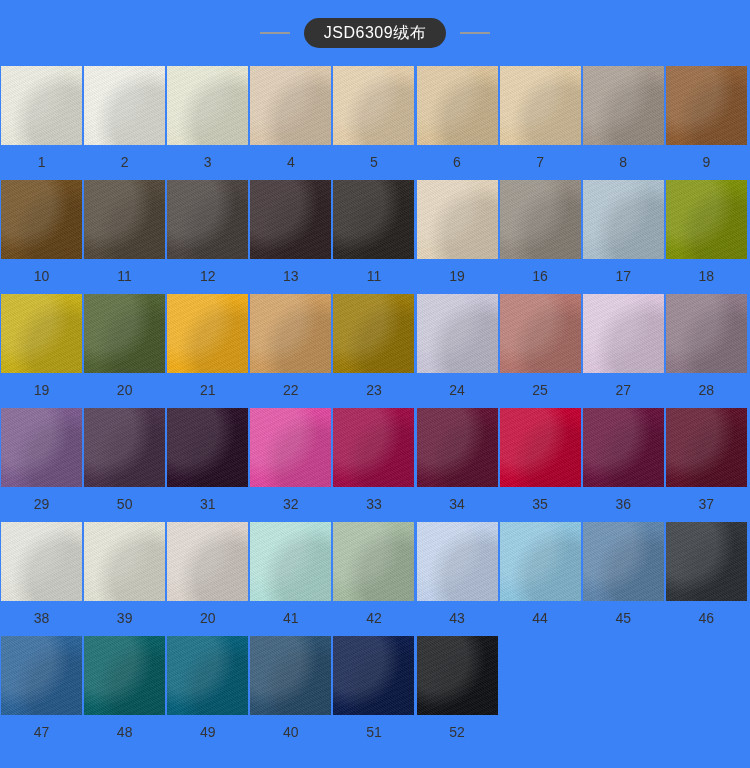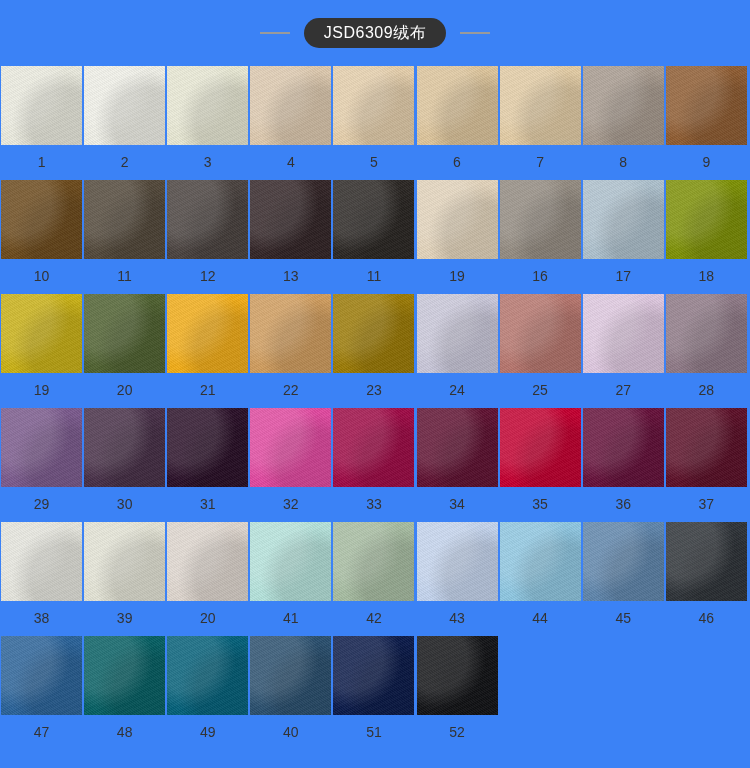--- a/index.html
+++ b/index.html
@@ -206,21 +206,21 @@
       <div class="cell">
         <div class="swatch" style="background: rgb(142, 121, 134);"></div>
         <div class="label">28</div>
       </div>
       <div class="cell">
         <div class="swatch" style="background: rgb(122, 90, 140);"></div>
         <div class="label">29</div>
       </div>
       <div class="cell">
         <div class="swatch" style="background: rgb(71, 47, 71);"></div>
-        <div class="label">30</div>
+        <div class="label">50</div>
       </div>
       <div class="cell">
         <div class="swatch" style="background: rgb(42, 16, 40);"></div>
         <div class="label">31</div>
       </div>
       <div class="cell">
         <div class="swatch" style="background: rgb(224, 73, 159);"></div>
         <div class="label">32</div>
       </div>
       <div class="cell">

